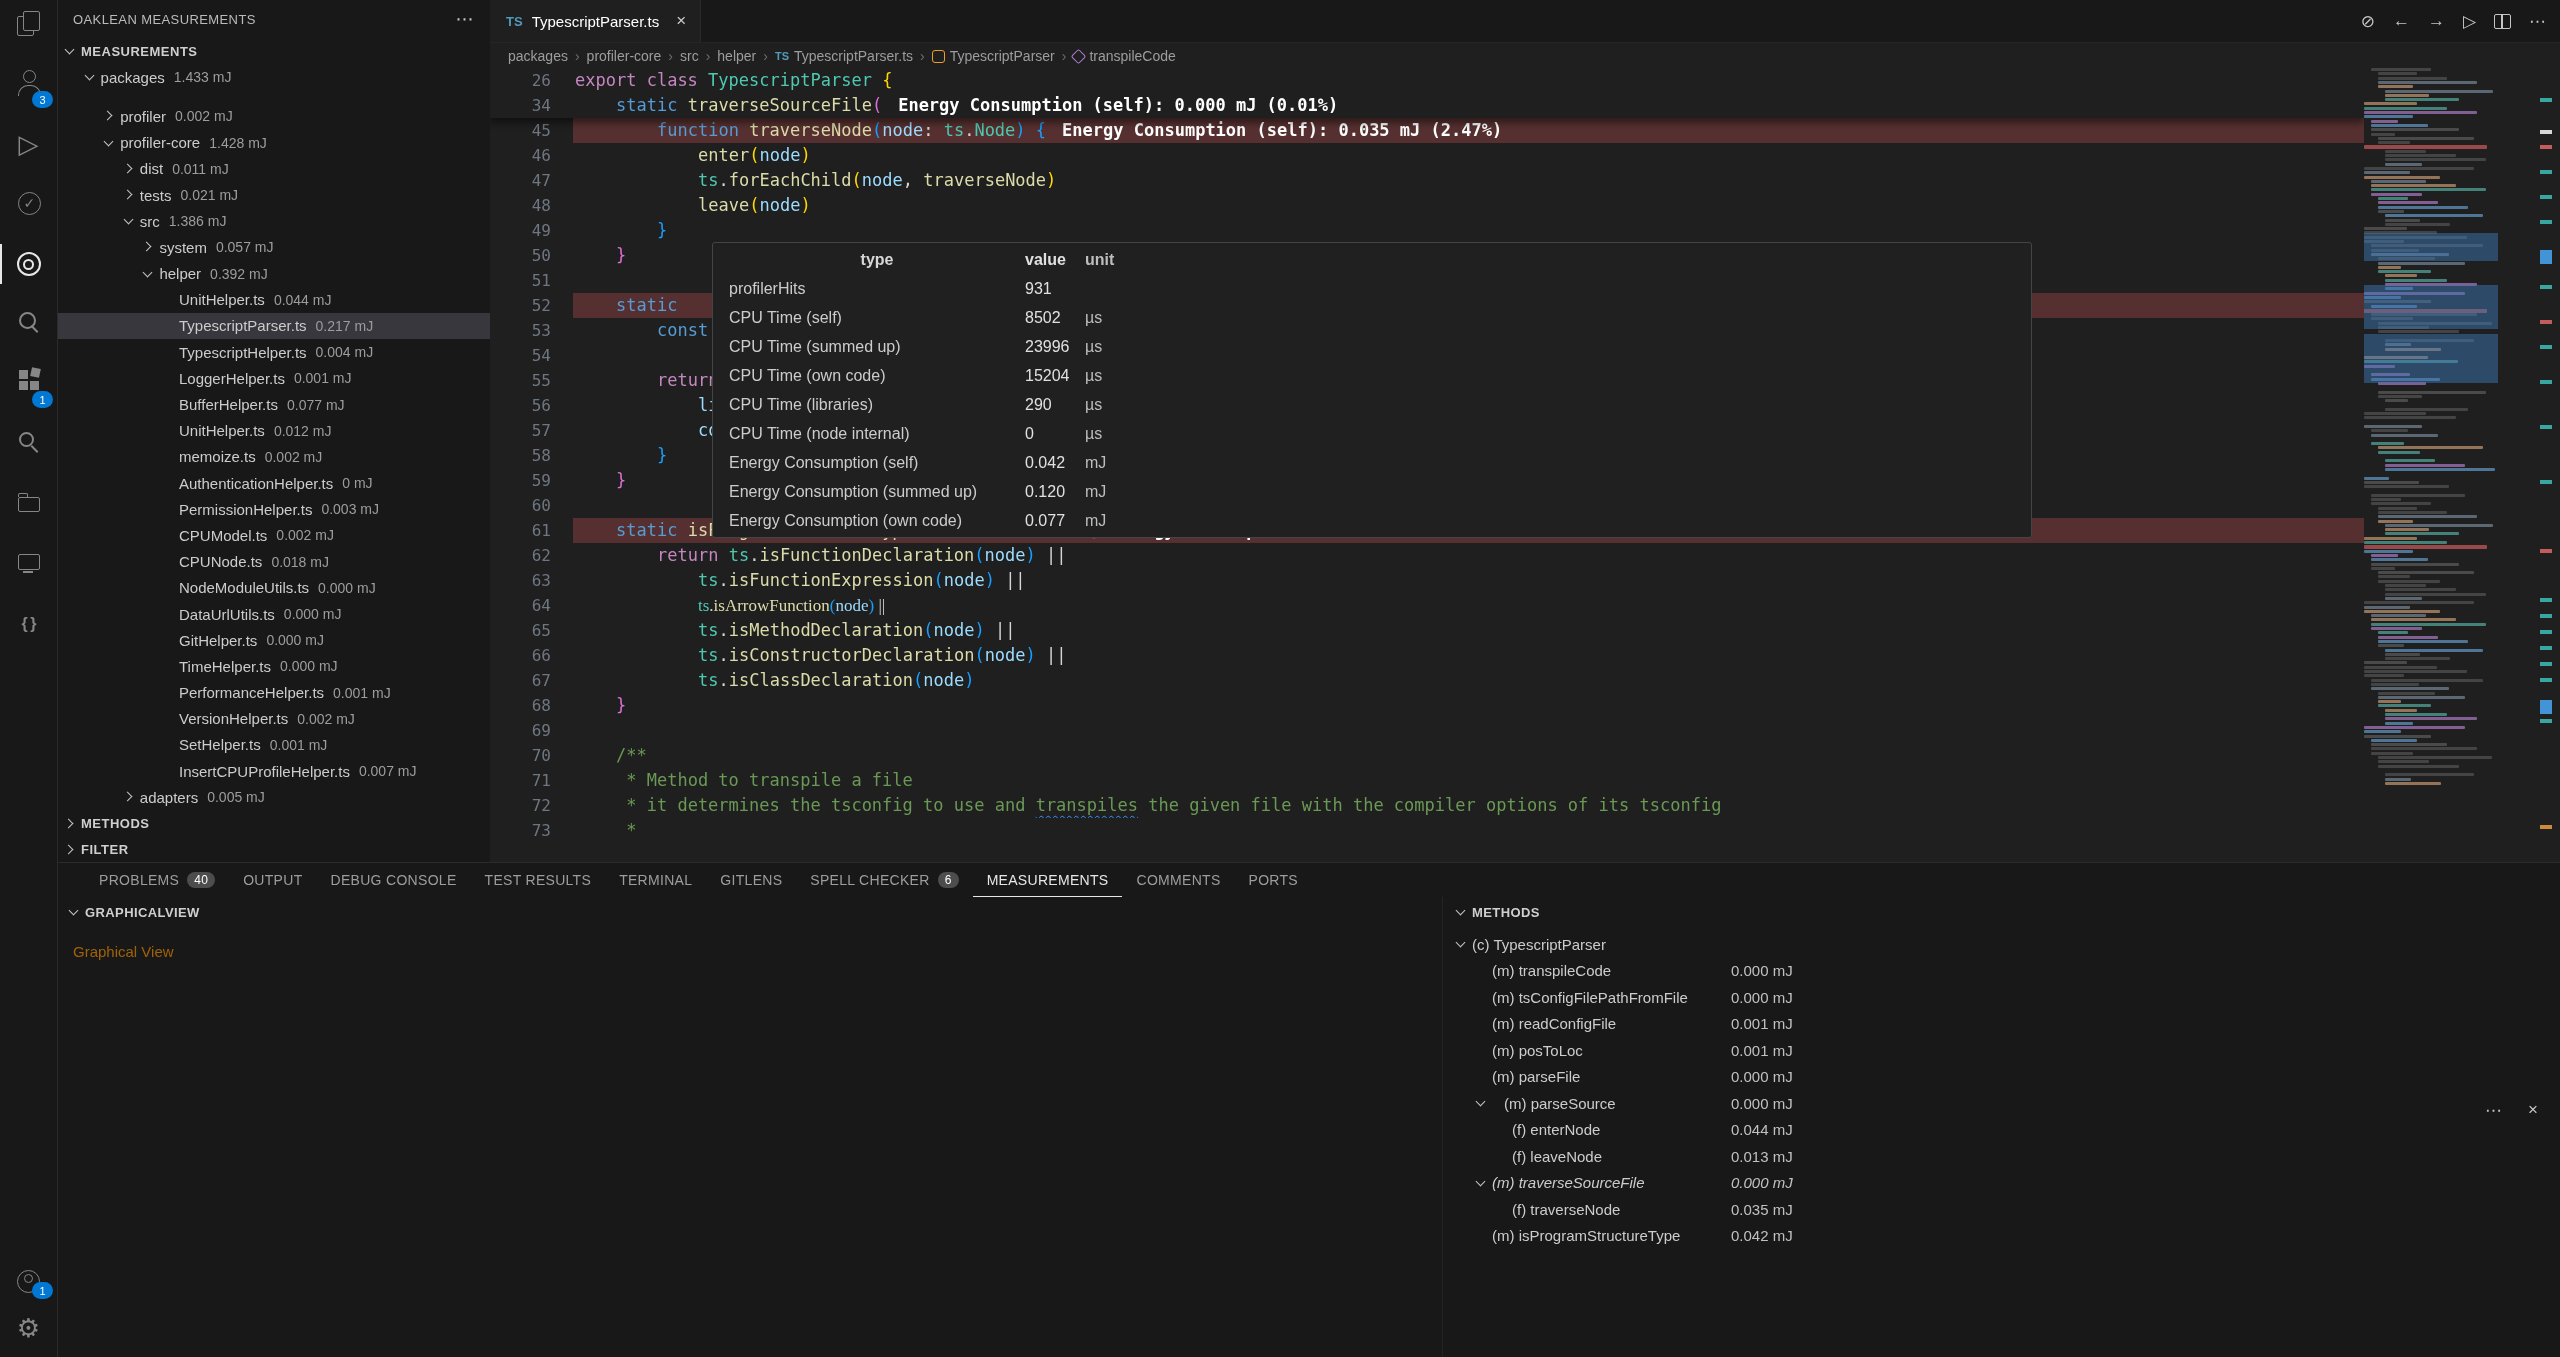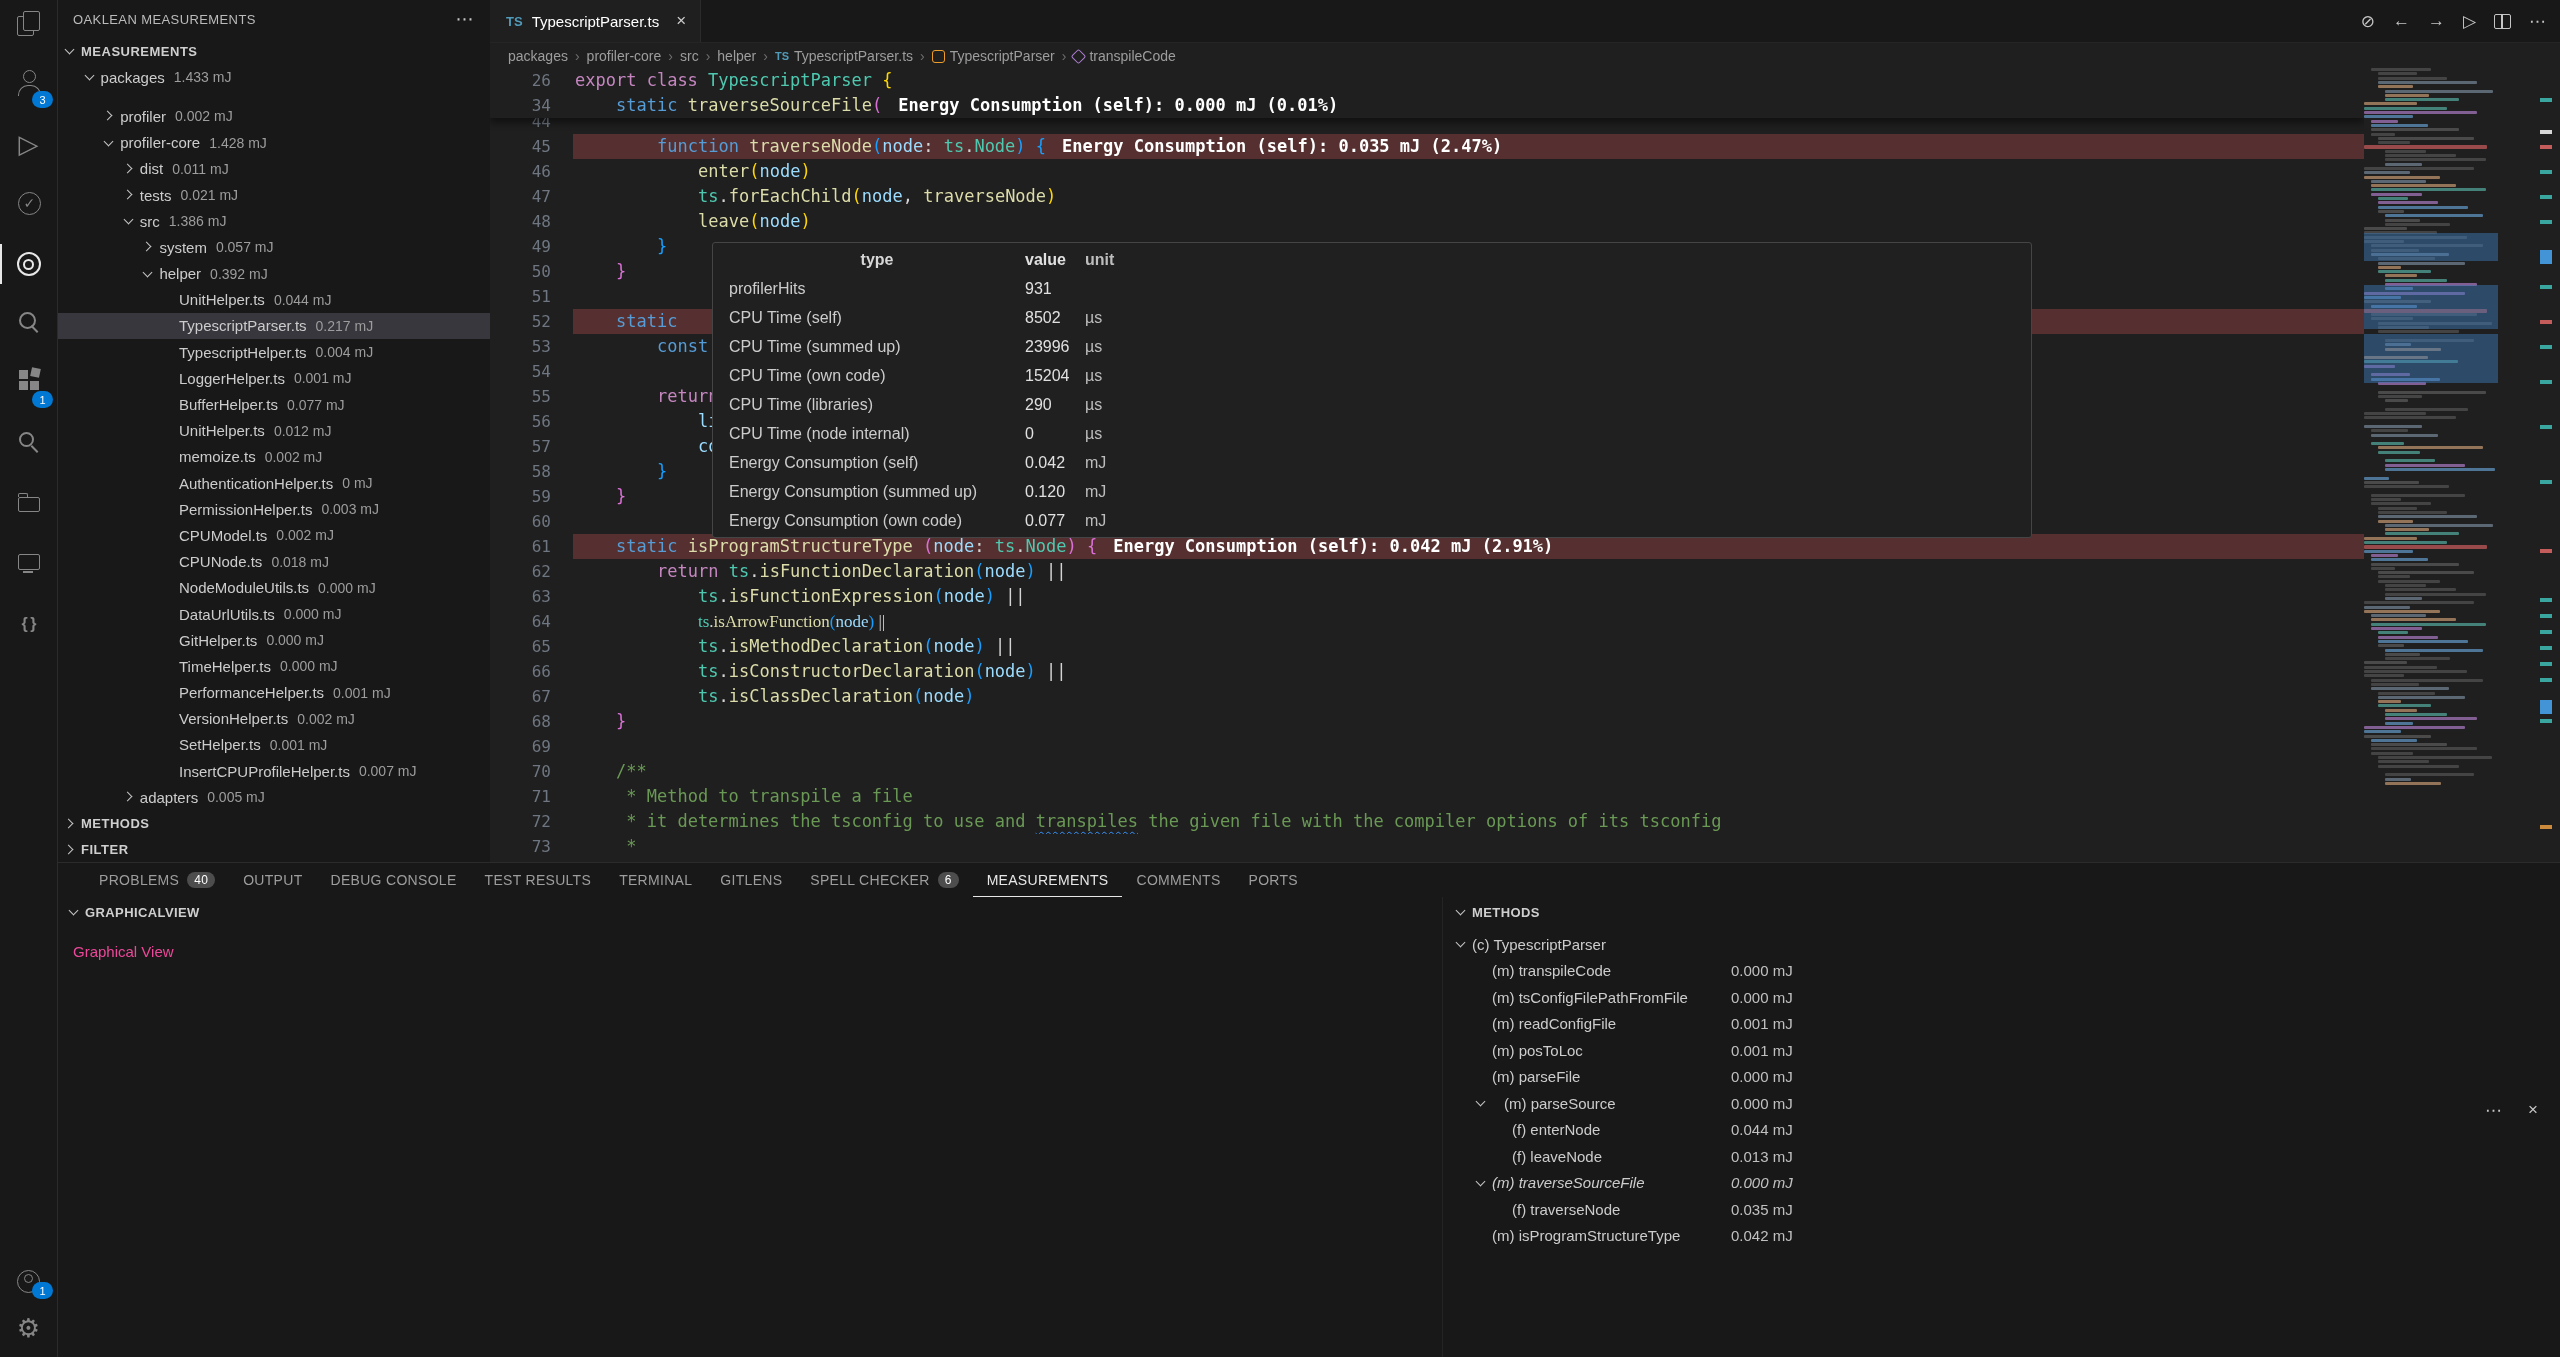--- a/index.html
+++ b/index.html
@@ -108,21 +108,21 @@
   .panel-tabs{height:34px;display:flex;align-items:stretch;padding-left:28px;position:relative}
   .ptab{display:flex;align-items:center;padding:0 14px;font-size:14px;color:#9d9d9d;letter-spacing:.3px;cursor:pointer;border-bottom:1.5px solid transparent}
   .ptab.active{color:#e7e7e7;border-bottom-color:#e7e7e7}
   .pbadge{margin-left:8px;background:#4d4d4d;color:#fff;font-size:12px;border-radius:10px;padding:1px 7px}
   .panel-actions{position:absolute;right:22px;top:0;bottom:0;display:flex;align-items:center;gap:26px;color:#c5c5c5;font-size:17px}
   .pane{position:absolute;top:34px;bottom:0;overflow:hidden}
   #pane-left{left:0;width:1384px}
   #pane-right{left:1387px;right:0}
   .pane-divider{position:absolute;top:34px;bottom:0;left:1385px;width:1px;background:#242424}
   .phead{height:30px;display:flex;align-items:center;padding-left:8px;font-size:13px;font-weight:bold;letter-spacing:.4px;color:#cfcfcf}
-  .gview-content{margin:16px 0 0 16px;font-size:15px;color:#ec4899}
+  .gview-content{margin:16px 0 0 16px;font-size:15px;color:#a16207}
   .mrow{height:26.5px;display:flex;align-items:center;font-size:15px;color:#ccc;position:relative;cursor:pointer}
   .mrow .val{position:absolute;left:287px;color:#c0c0c0}
 </style>
 </head>
 <body style="--accent: #0078d4; --heat: #563030; --selrow: #37373d; --ts: #519aba;">
 
 <div id="activitybar">
   <div class="act-top" id="act-top">
       <div class="act-item">
         <div class="ic ic-files"></div>
@@ -386,24 +386,20 @@
         <div class="line">
           <span class="num">26</span>
           <span class="lc" style="padding-left: 2px;"><span class="tk-ct">export</span><span class="tk-d"> </span><span class="tk-ct">class</span><span class="tk-d"> </span><span class="tk-ty">TypescriptParser</span><span class="tk-d"> </span><span class="tk-b1">{</span></span>
         </div>
         <div class="line">
           <span class="num">34</span>
           <span class="lc" style="padding-left: 43px;"><span class="tk-kw">static</span><span class="tk-d"> </span><span class="tk-fn">traverseSourceFile</span><span class="tk-b2">(</span><span class="ann">Energy Consumption (self): 0.000 mJ (0.01%)</span></span>
         </div>
       </div>
     <div id="rows">
-        <div class="line sliver">
-          <span class="num">44</span>
-          <span class="lc" style="padding-left: 2px;"></span>
-        </div>
         <div class="line hl">
           <span class="num">45</span>
           <span class="lc" style="padding-left: 84px;"><span class="tk-kw">function</span><span class="tk-d"> </span><span class="tk-fn">traverseNode</span><span class="tk-b3">(</span><span class="tk-vr">node</span><span class="tk-d">: </span><span class="tk-ty">ts</span><span class="tk-d">.</span><span class="tk-ty">Node</span><span class="tk-b3">)</span><span class="tk-d"> </span><span class="tk-b3">{</span><span class="ann">Energy Consumption (self): 0.035 mJ (2.47%)</span></span>
         </div>
         <div class="line">
           <span class="num">46</span>
           <span class="lc" style="padding-left: 125px;"><span class="tk-fn">enter</span><span class="tk-b1">(</span><span class="tk-vr">node</span><span class="tk-b1">)</span></span>
         </div>
         <div class="line">
           <span class="num">47</span>

